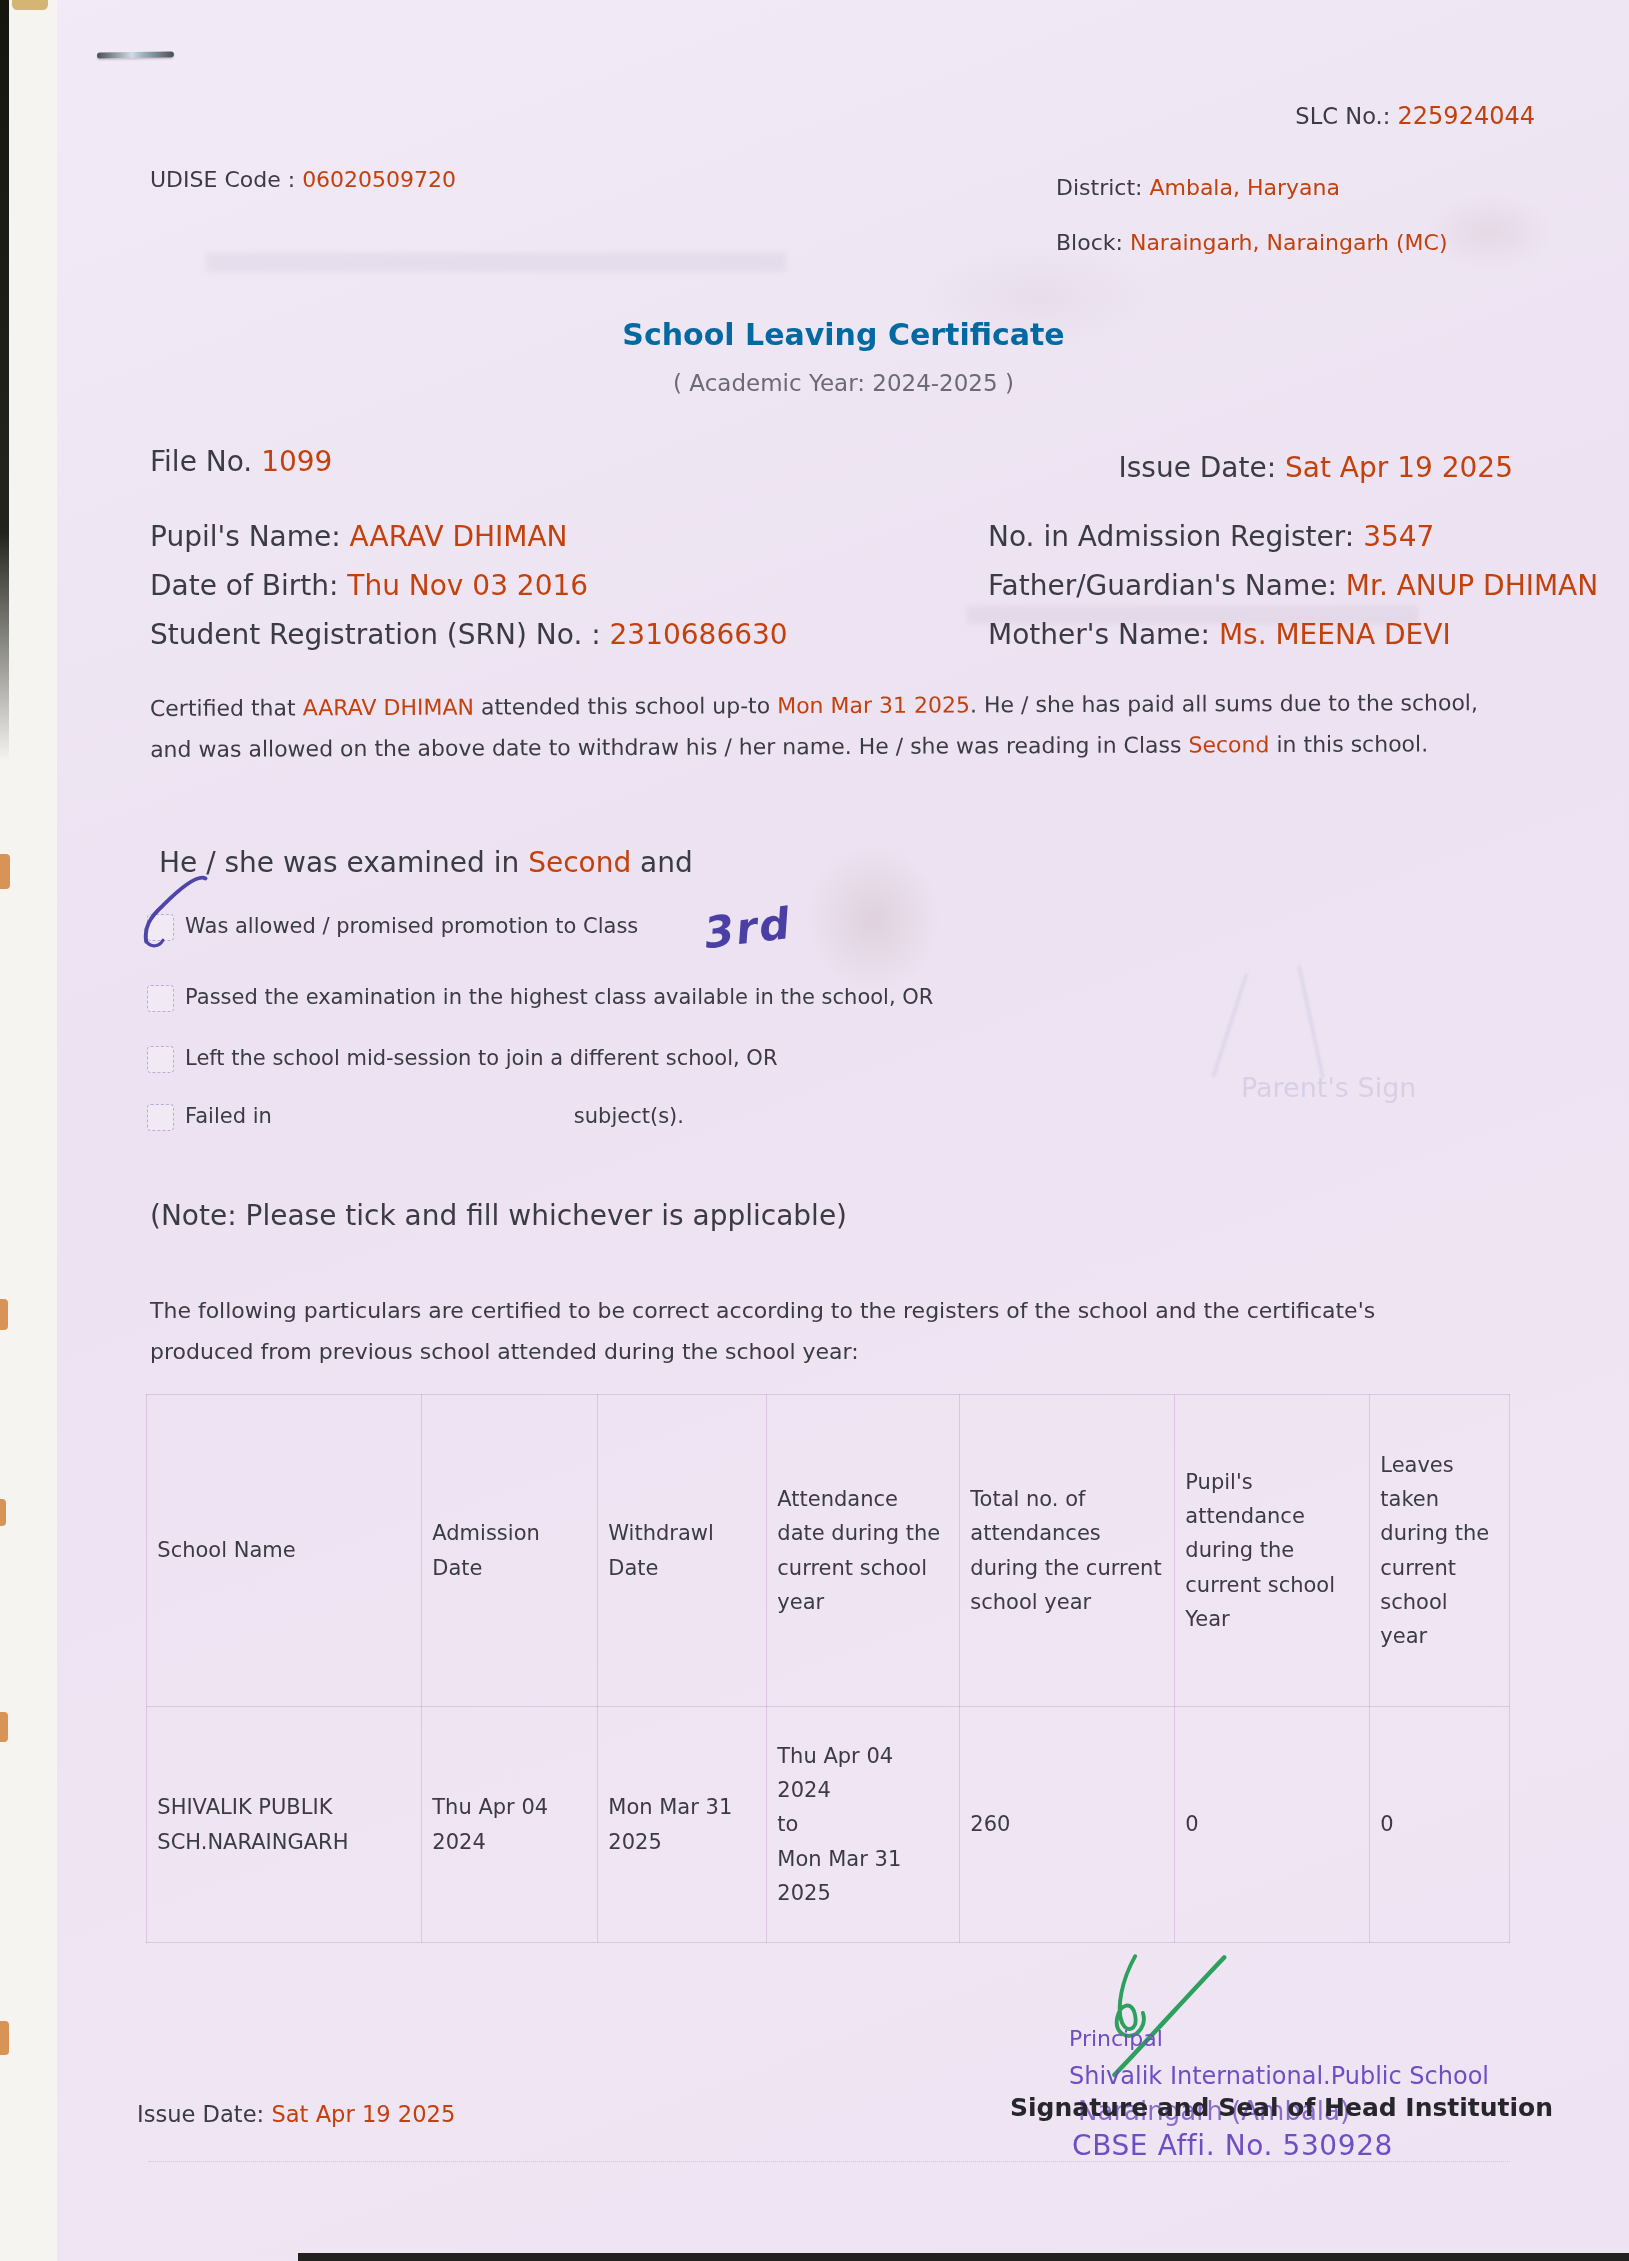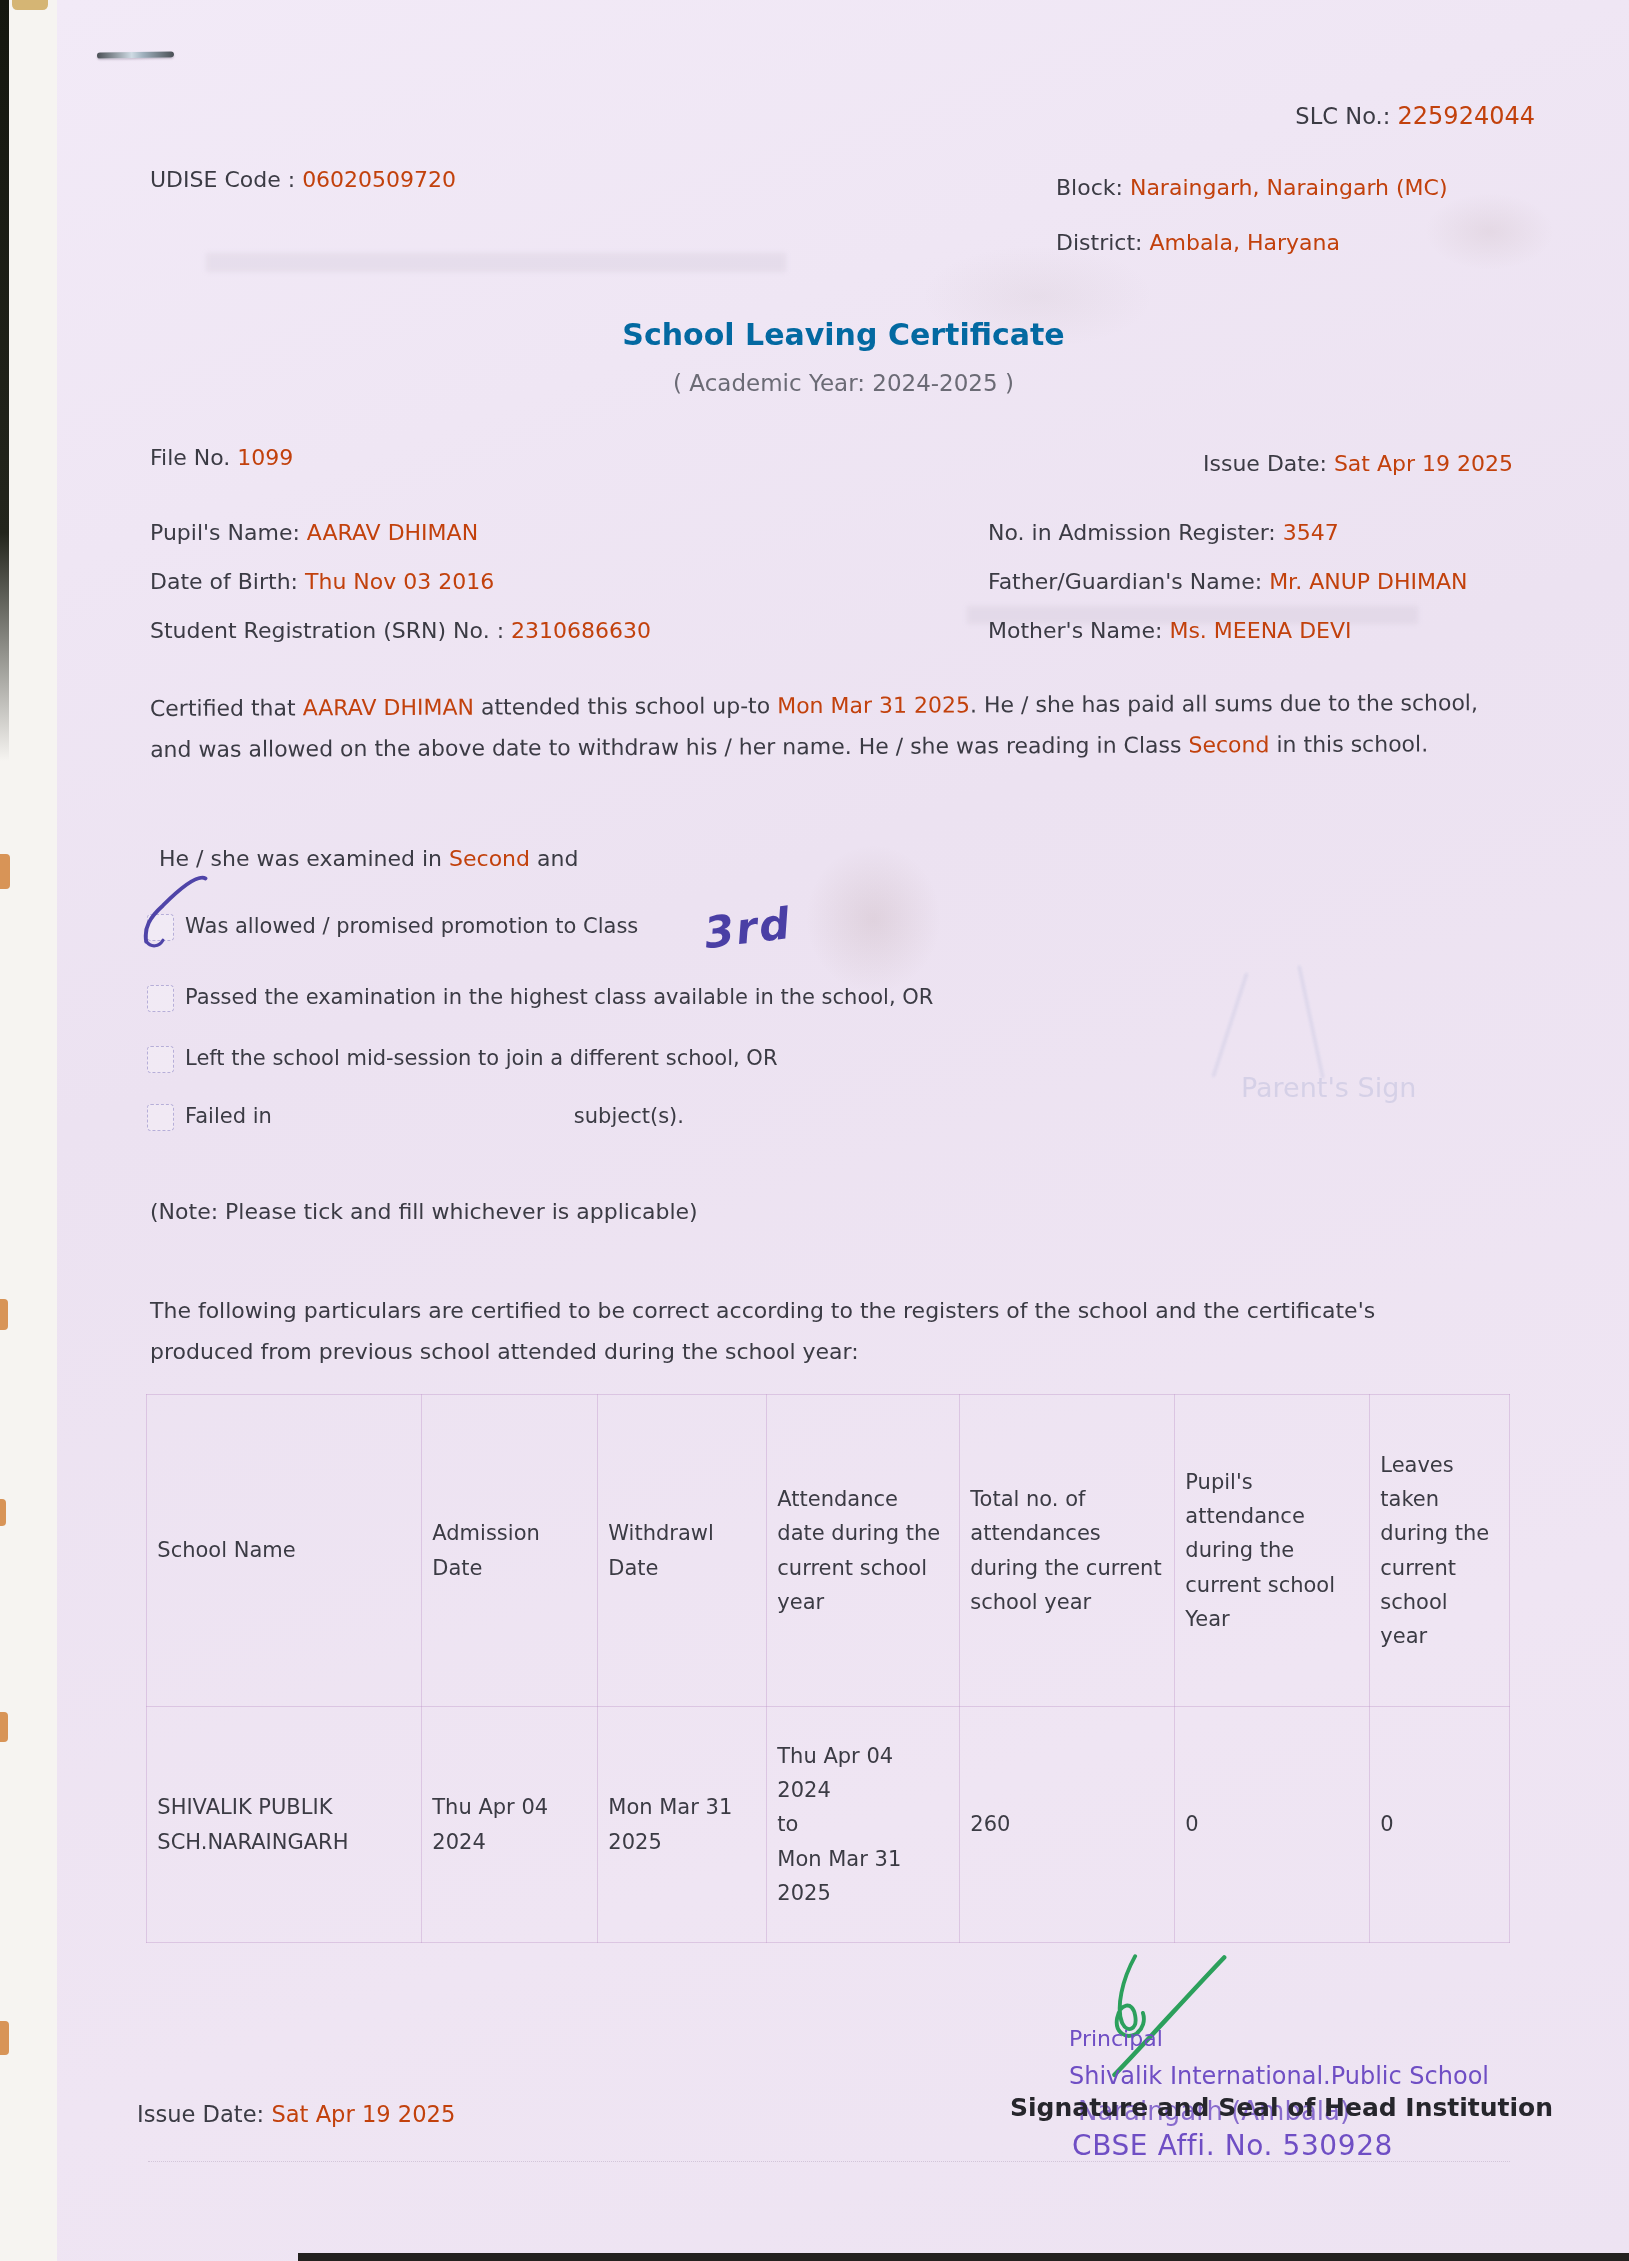--- a/index.html
+++ b/index.html
@@ -18,21 +18,21 @@
     background:linear-gradient(180deg,#15170f 0%,#23251c 70%,rgba(40,40,30,0) 100%);}
   .edge-dark-bottom{position:absolute;left:298px;bottom:0;right:0;height:8.4px;background:#23211f;}
   .corner-spot{position:absolute;left:11.6px;top:0;width:36px;height:10.3px;background:#c9a04a;opacity:.75;border-radius:0 0 5.2px 5.2px;}
   .staple{position:absolute;left:97px;top:52px;width:77px;height:6.4px;border-radius:3.2px;
     background:linear-gradient(90deg,#4a4f55,#cfdbe4 45%,#9fb0bd 60%,#4a4f55);transform:rotate(-1deg);
     box-shadow:0 1.3px 1.9px rgba(80,60,90,.25);}
   .margin-mark{position:absolute;left:0;background:#d2823c;opacity:.85;border-radius:0 3.9px 3.9px 0;}
   .smudge{position:absolute;border-radius:50%;pointer-events:none;}
   .ghost-line{position:absolute;background:rgba(150,140,155,.10);filter:blur(2.6px);}
   
-  .line{position:absolute;font-size:22px;white-space:nowrap;}
+  .line{position:absolute;font-size:28px;white-space:nowrap;}
   .b{font-weight:400;color:#c2410c;}
   .abs{position:absolute;}
   
   .slc{top:102px;right:95px;font-size:22.6px;}
   .info-left{left:150px;top:152px;line-height:55px;font-size:22px;}
   .info-right{left:1056px;top:160px;line-height:55px;font-size:22px;}
   .title{left:57px;right:0;top:317px;text-align:center;font-size:30px;font-weight:700;color:#0369a1;}
   .subtitle{left:57px;right:0;top:370px;text-align:center;font-size:23px;color:#6b6b75;font-weight:400;}
   .file-no{left:150px;top:445px;}
   .issue-top{right:117px;top:451px;}
@@ -104,22 +104,22 @@
 <div class="line slc">
   <span>SLC No.:</span>
   <span class="b" style="font-size:24px;">225924044</span>
 </div>
 
 <div class="line info-left" style="white-space:normal;">
   <div><span>UDISE Code :</span> <span class="b">06020509720</span></div>
 </div>
 
 <div class="line info-right" style="white-space:normal;">
+  <div><span>District:</span> <span class="b">Ambala, Haryana</span></div>
   <div><span>Block:</span> <span class="b">Naraingarh, Naraingarh (MC)</span></div>
-  <div><span>District:</span> <span class="b">Ambala, Haryana</span></div>
 </div>
 
 <div class="abs title">School Leaving Certificate</div>
 <div class="abs subtitle">( Academic Year: 2024-2025 )</div>
 
 <div class="line file-no">
   <span>File No.</span> <span class="b">1099</span>
 </div>
 <div class="line issue-top">
   <span>Issue Date:</span> <span class="b">Sat Apr 19 2025</span>

